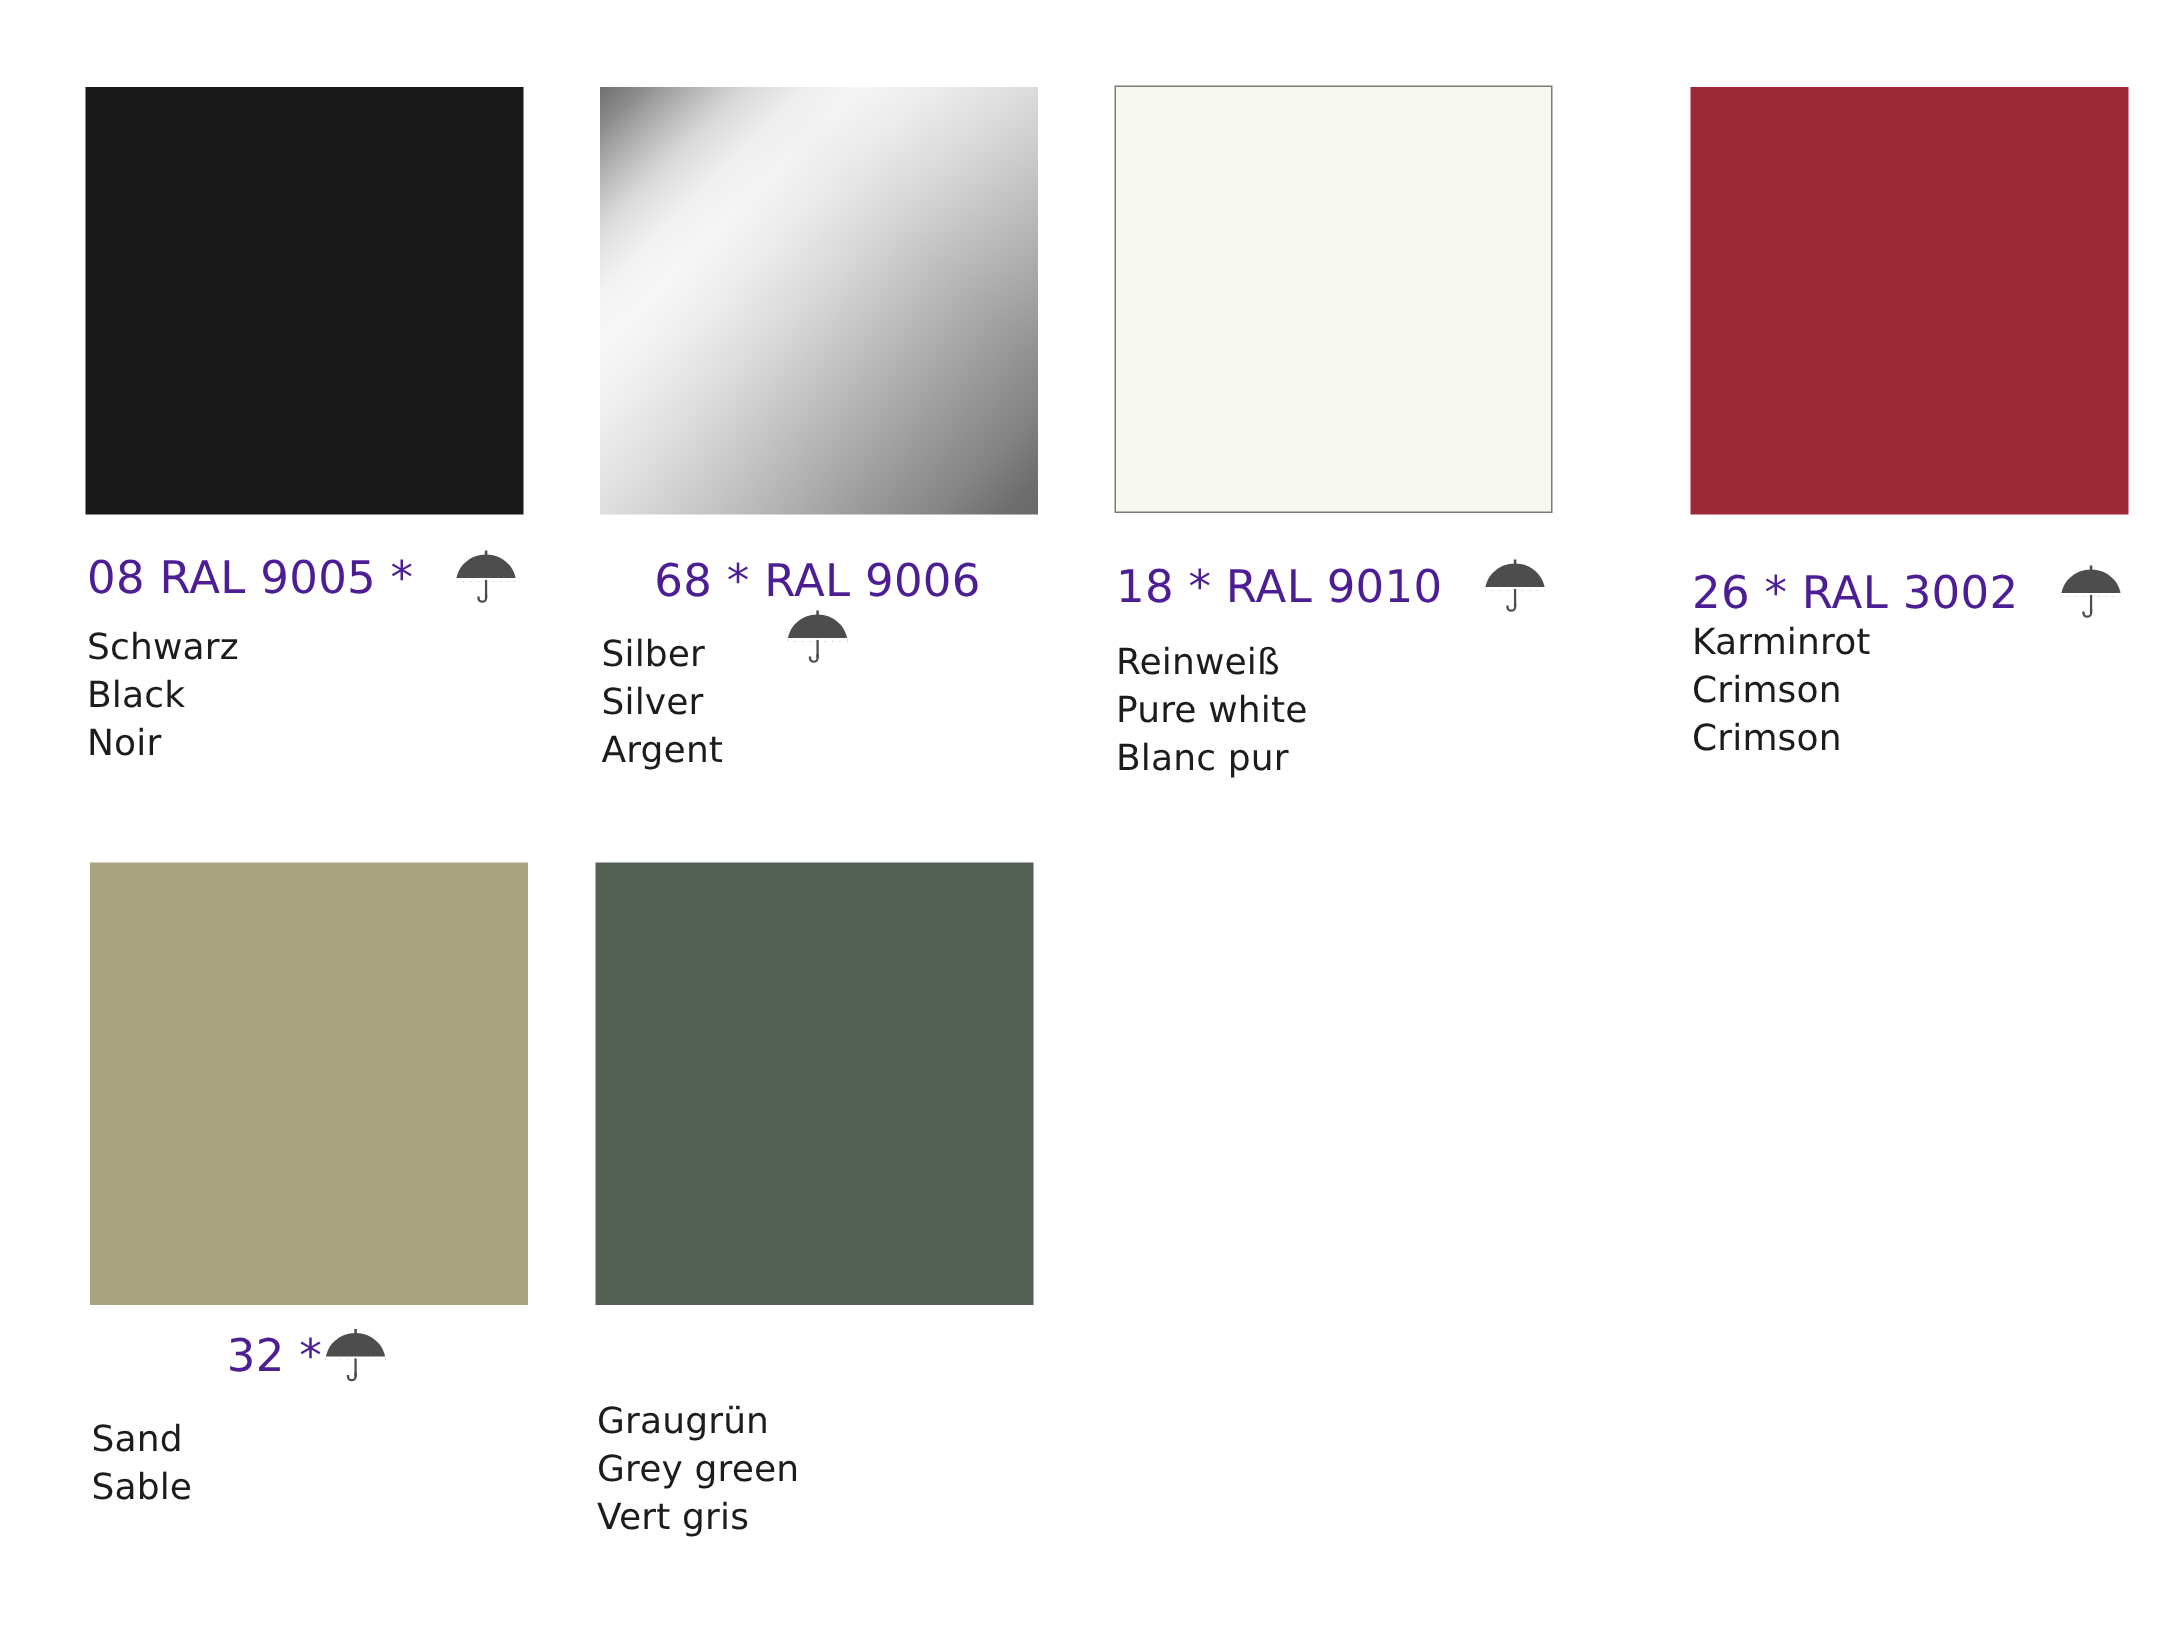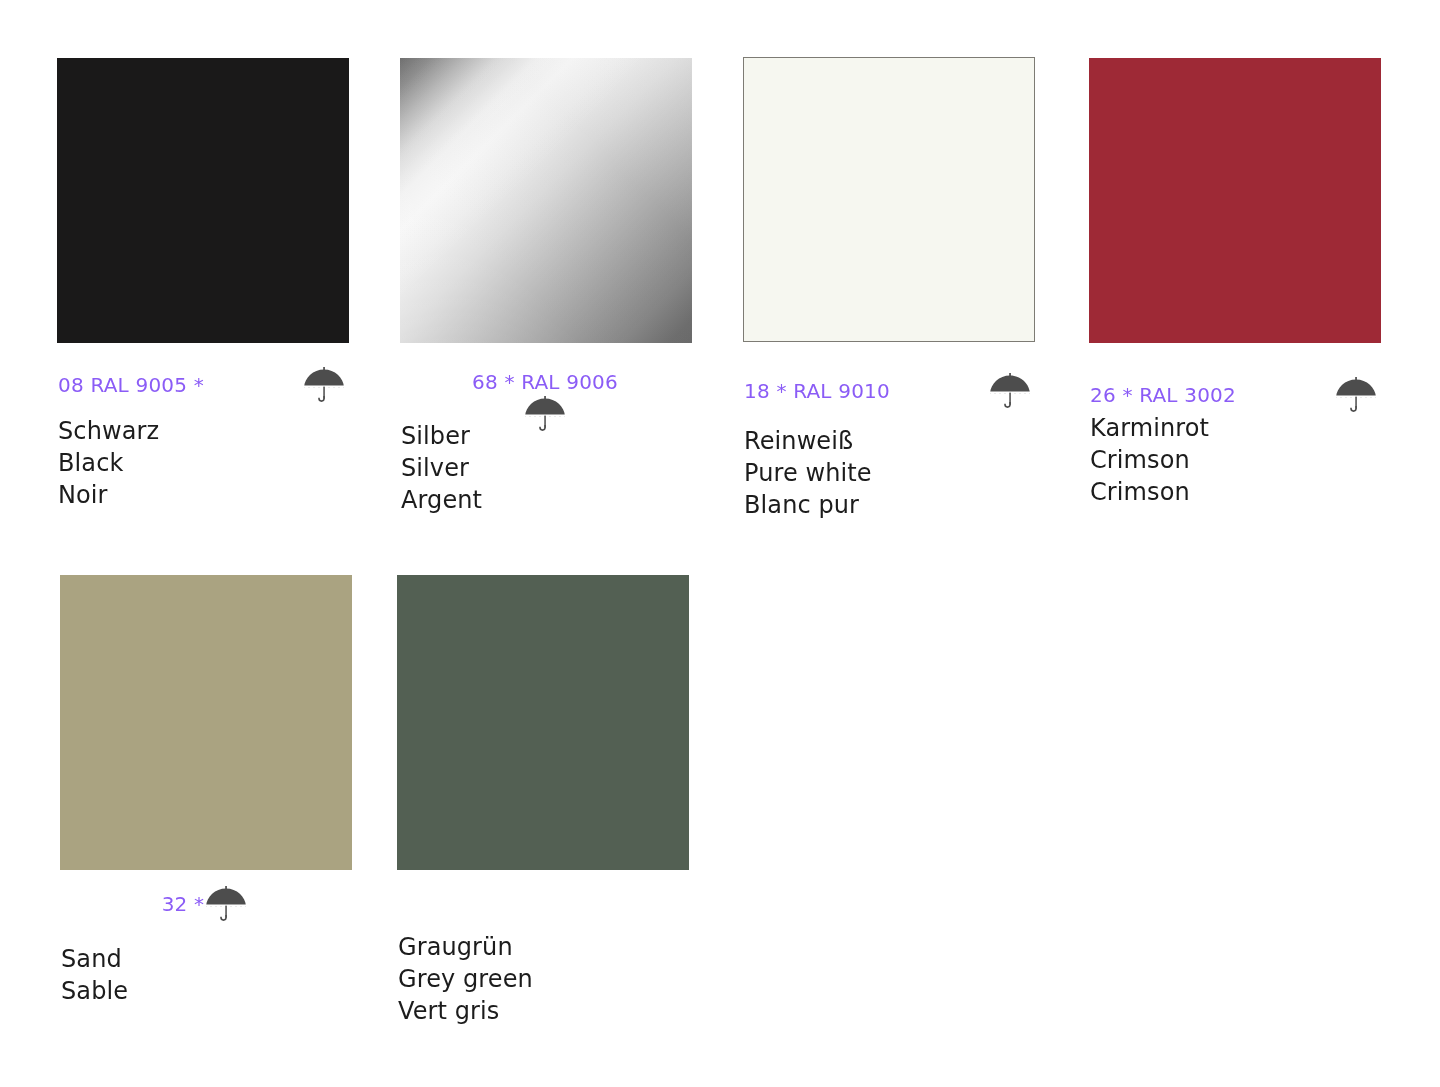--- a/index.html
+++ b/index.html
@@ -69,22 +69,22 @@
   }
 
   
   .code-row {
     display: flex;
     align-items: center;
     justify-content: space-between;
     width: 288px;
   }
   .code-text {
-    font-size: 20px;
-    color: #8b5cf6;
+    font-size: 30px;
+    color: #4c1d95;
     letter-spacing: 0.2px;
     white-space: pre;
   }
   .umbrella-icon {
     width: 44px;
     height: 40px;
     flex: 0 0 auto;
     display: block;
   }
 
@@ -158,21 +158,21 @@
             <path d="M22.8 31.0 L22.8 33.6 a3.3 3.3 0 0 1 -6.6 0 l0 -0.9 1.6 0 0 0.9 a1.75 1.75 0 0 0 3.5 0 l0 -2.6 Z" fill="#4d4d4d"></path>
           </svg>
         </span>
       </div>
       <div class="names" style="position: absolute; left: 1px; top: 368px;">
         <div class="name-line">Reinweiß</div>
         <div class="name-line">Pure white</div>
         <div class="name-line">Blanc pur</div>
       </div>
     </div>
-    <div class="color-card" style="left: 1089px; top: 58px;">
+    <div class="color-card" style="left: 1127px; top: 58px;">
       <div class="swatch" style="height: 285px; width: 292px; background: rgb(158, 41, 54);"></div>
       <div class="code-row" style="position: absolute; left: 1px; top: 317px;">
         <span class="code-text">26 * RAL 3002</span>
         <span style="display: block; line-height: 0;">
           <svg class="umbrella-icon" viewBox="0 0 44 40" xmlns="http://www.w3.org/2000/svg" aria-hidden="true">
             <rect x="21.2" y="2.0" width="1.7" height="5" fill="#4d4d4d"></rect>
             <path d="M22 4.6 C11.2 4.6 2.6 12.6 2.0 22.6 L42.0 22.6 C41.4 12.6 32.8 4.6 22 4.6 Z" fill="#4d4d4d"></path>
             <path d="M2.0 22.3 q2.5 4.2 5.0 0 q2.5 4.2 5.0 0 q2.5 4.2 5.0 0 q2.5 4.2 5.0 0 q2.5 4.2 5.0 0 q2.5 4.2 5.0 0 q2.5 4.2 5.0 0 q2.5 4.2 5.0 0 L42 20.4 L2.0 20.4 Z" fill="#ffffff"></path>
             <rect x="21.3" y="21.6" width="1.5" height="12.2" fill="#4d4d4d"></rect>
             <path d="M22.8 31.0 L22.8 33.6 a3.3 3.3 0 0 1 -6.6 0 l0 -0.9 1.6 0 0 0.9 a1.75 1.75 0 0 0 3.5 0 l0 -2.6 Z" fill="#4d4d4d"></path>

